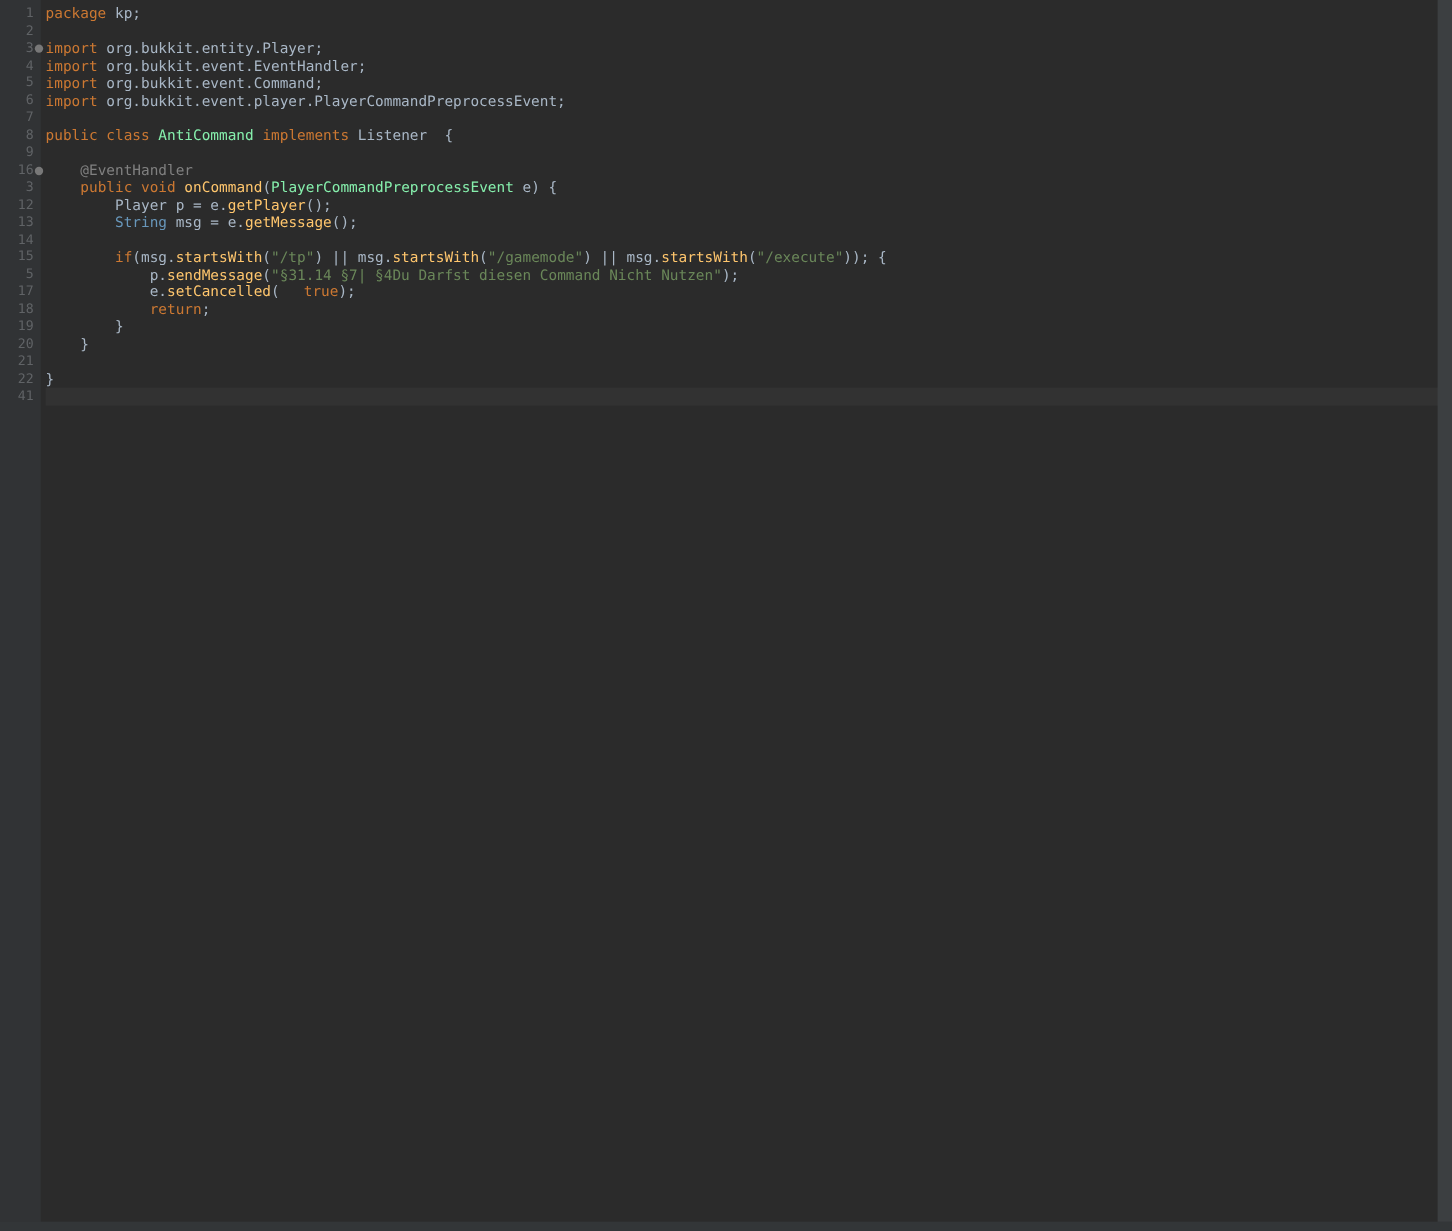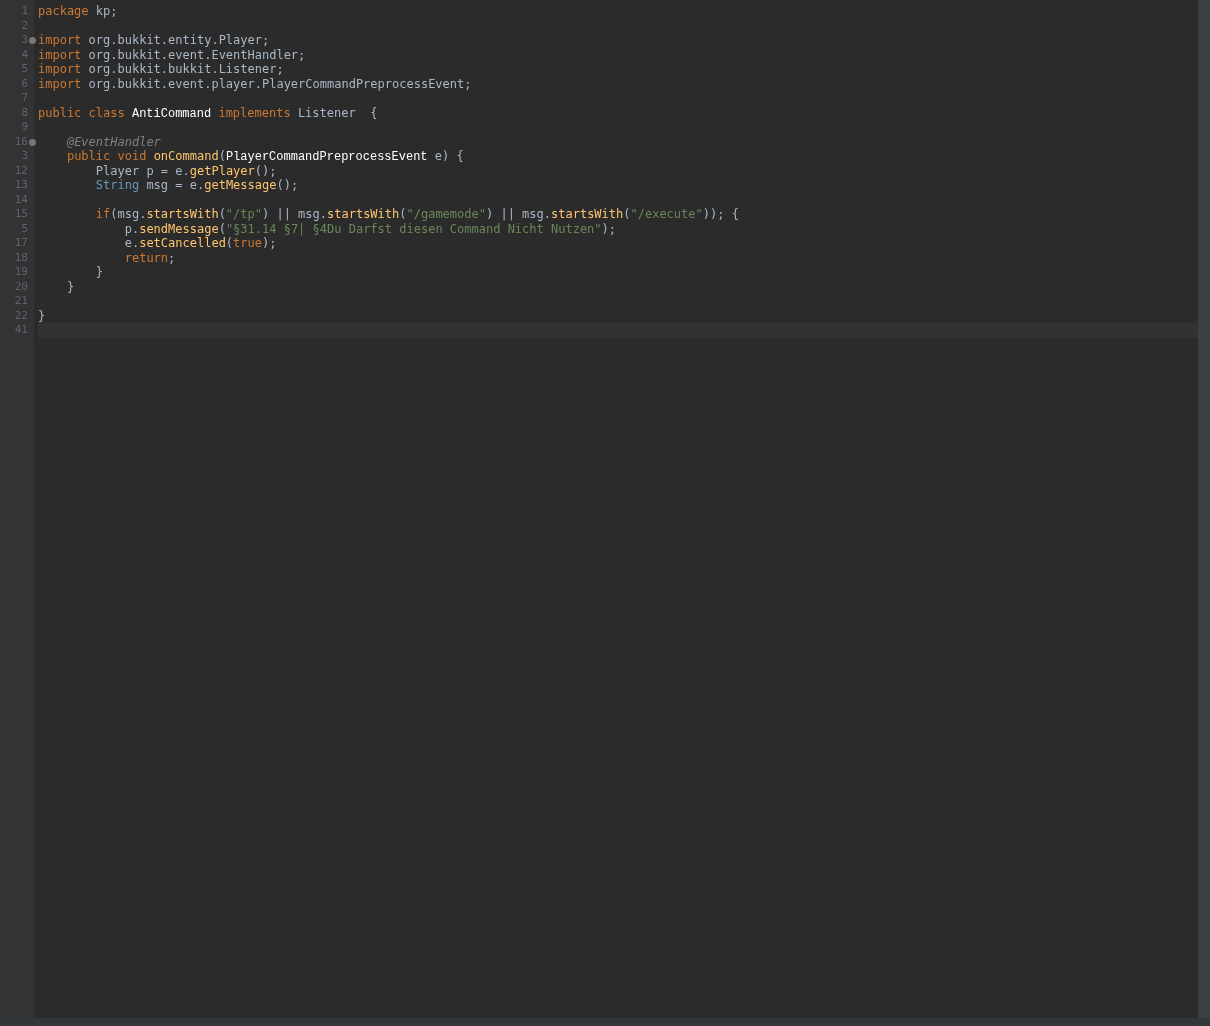--- a/index.html
+++ b/index.html
@@ -62,26 +62,26 @@
     .code-line.current {
       background-color: #323232;
     }
     .kw { color: #cc7832; text-align: right; }
     .pkg { color: #a9b7c6; text-align: center; }
     .clsref { color: #a9b7c6; }
     .method { color: #ffc66d; }
     .methoddef { color: #ffc66d; text-align: right; }
     .param { color: #a9b7c6; }
     .str { color: #6a8759; }
-    .anno { color: #808080; font-style: italic; }
+    .anno { color: #808080; }
     .punc { color: #a9b7c6; }
     .var { color: #a9b7c6; }
-    .bool { color: #cc7832; }
+    .bool { color: #cc7832; margin-left: 20px; }
     .string-type { color: #6897bb; }
-    .classname { color: #ffffff; font-family: Liberation Mono, monospace; }
+    .classname { color: #86efac; }
     .scrollbar-vertical {
       position: absolute;
       right: 0;
       top: 0;
       width: 12px;
       height: 100%;
       background-color: #3c3f41;
     }
     .scrollbar-bottom {
       position: absolute;
@@ -120,21 +120,21 @@
     <div class="gutter-line"><span>21</span></div>
     <div class="gutter-line"><span>22</span></div>
     <div class="gutter-line"><span>41</span></div>
   </div>
 
   <div class="code-area">
     <div class="code-line"><span class="kw">package</span><span class="pkg"> kp</span><span class="punc">;</span></div>
     <div class="code-line"><span></span></div>
     <div class="code-line"><span class="kw">import</span><span class="pkg"> org.bukkit.entity.Player</span><span class="punc">;</span></div>
     <div class="code-line"><span class="kw">import</span><span class="pkg"> org.bukkit.event.EventHandler</span><span class="punc">;</span></div>
-    <div class="code-line"><span class="kw">import</span><span class="pkg"> org.bukkit.bukkit.Listener</span><span class="punc">;</span></div>
+    <div class="code-line"><span class="kw">import</span><span class="pkg"> org.bukkit.event.Command</span><span class="punc">;</span></div>
     <div class="code-line"><span class="kw">import</span><span class="pkg"> org.bukkit.event.player.PlayerCommandPreprocessEvent</span><span class="punc">;</span></div>
     <div class="code-line"><span></span></div>
     <div class="code-line"><span class="kw">public</span> <span class="kw">class</span> <span class="classname">AntiCommand</span> <span class="kw">implements</span> <span class="clsref">Listener</span>  <span class="punc">{</span></div>
     <div class="code-line"><span></span></div>
     <div class="code-line">    <span class="anno">@EventHandler</span></div>
     <div class="code-line">    <span class="kw">public</span> <span class="kw">void</span> <span class="methoddef">onCommand</span><span class="punc">(</span><span class="classname">PlayerCommandPreprocessEvent</span><span class="param"> e</span><span class="punc">)</span><span class="punc"> {</span></div>
     <div class="code-line">        <span class="clsref">Player</span><span class="var"> p </span><span class="punc">=</span><span class="var"> e.</span><span class="method">getPlayer</span><span class="punc">();</span></div>
     <div class="code-line">        <span class="string-type">String</span><span class="var"> msg </span><span class="punc">=</span><span class="var"> e.</span><span class="method">getMessage</span><span class="punc">();</span></div>
     <div class="code-line"><span></span></div>
     <div class="code-line">        <span class="kw">if</span><span class="punc">(msg.</span><span class="method">startsWith</span><span class="punc">(</span><span class="str">"/tp"</span><span class="punc">) || msg.</span><span class="method">startsWith</span><span class="punc">(</span><span class="str">"/gamemode"</span><span class="punc">) || msg.</span><span class="method">startsWith</span><span class="punc">(</span><span class="str">"/execute"</span><span class="punc">)); {</span></div>

